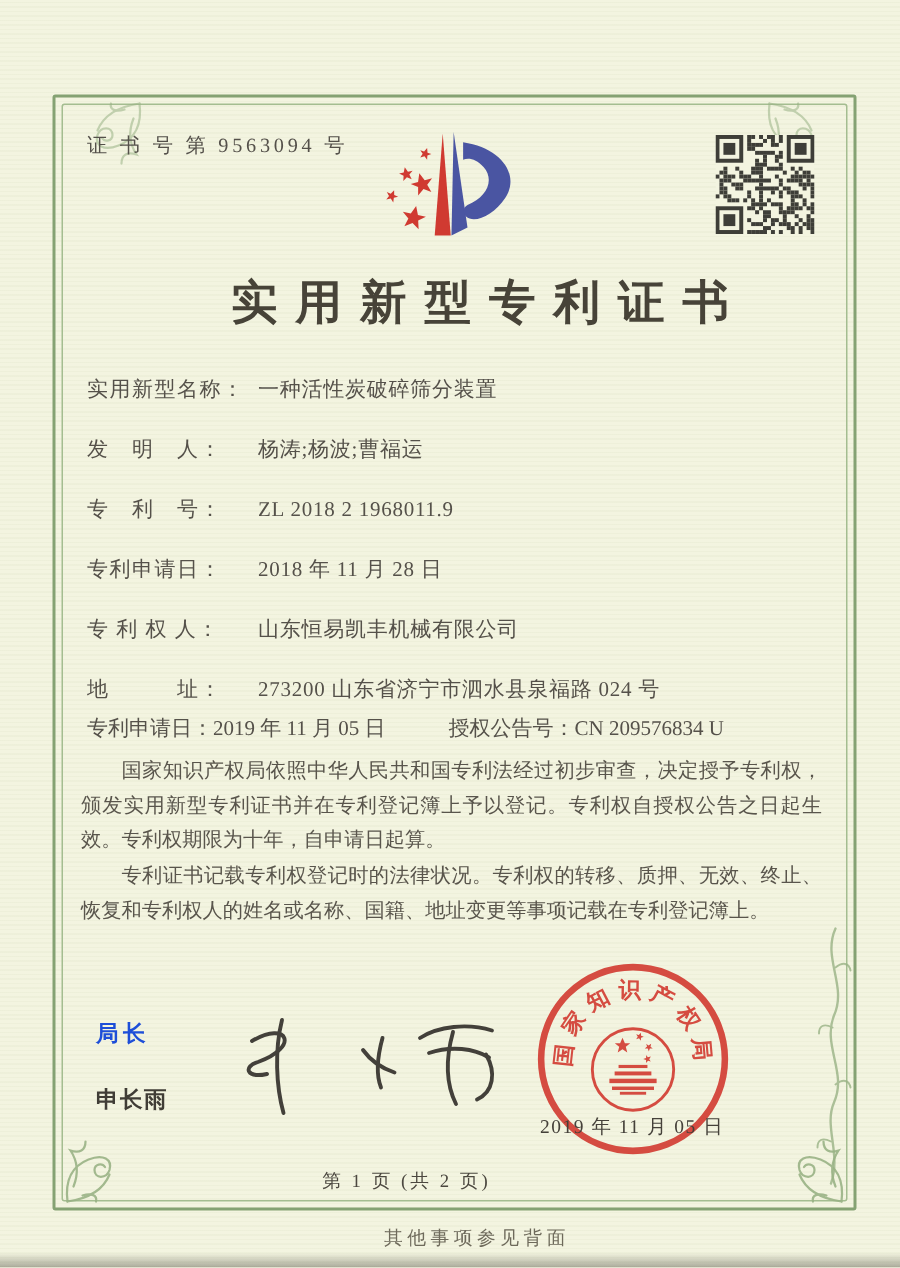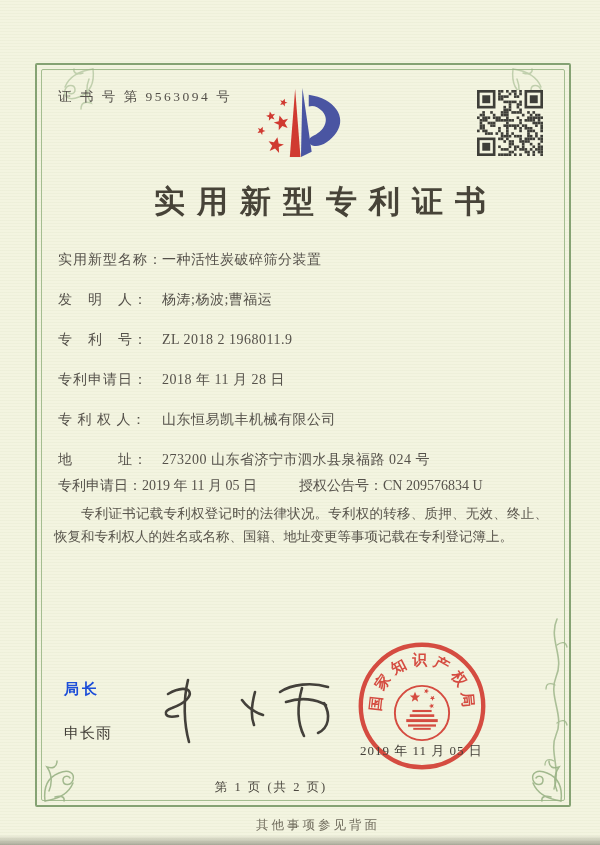--- a/index.html
+++ b/index.html
@@ -35,33 +35,33 @@
   .logo { position:absolute; left:232px; top:74px; width:136px; height:100px; }
   .qr { position:absolute; left:477px; top:90px; width:66px; height:66px; }
   .doc-title {
     position:absolute; left:35px; top:181px; width:536px;
     text-align:center; font-size:31px; font-weight:700;
     letter-spacing:12px; color:#474338; text-indent:12px; white-space:nowrap;margin-left:17px;
   }
   .fields { position:absolute; left:58px; top:251px; width:480px; }
   .field-row { height:40px; font-size:14px; color:#55514a; white-space:nowrap; }
   .field-label { display:inline-block; width:100px; letter-spacing:1px; }
-  .field-value { margin-left:4px; letter-spacing:.5px; }
+  .field-value { margin-left:14px; letter-spacing:.5px; }
   .grant-row {
     position:absolute; left:58px; top:477px; width:490px;
     font-size:14px; color:#55514a; white-space:nowrap;
   }
   .grant-right { margin-left:42px; }
   .body-text {
     position:absolute; left:54px; top:502px; width:494px;
     font-size:13.5px; line-height:1.72; text-align:justify; color:#59554c;
   }
   .body-text p { text-indent:2em; }
   .signer-title { position:absolute; left:64px; top:680px; font-size:15px; font-weight:600; color:#1d4ed8; letter-spacing:3px;font-family:Liberation Serif, serif; }
-  .signer-name  { position:absolute; left:64px; top:724px; font-size:15px; font-weight:400; color:#403d36; letter-spacing:1px; }
+  .signer-name  { position:absolute; left:64px; top:724px; font-size:15px; font-weight:700; color:#403d36; letter-spacing:1px; }
   .signature-svg { position:absolute; left:150px; top:670px; width:200px; height:84px; }
   .seal { position:absolute; left:352px; top:636px; width:140px; height:140px; opacity:.9; }
   .seal-date {
     position:absolute; left:360px; top:742px; font-size:13px; letter-spacing:1px;
     color:#45413a; white-space:nowrap;
   }
   .page-info {
     position:absolute; left:35px; top:779px; width:472px; text-align:center;
     font-size:12.5px; color:#4c4840; letter-spacing:2px;
   }
@@ -368,20 +368,21 @@
   <div class="field-row">
     <span class="field-label">地　　　址：</span><span class="field-value">273200 山东省济宁市泗水县泉福路 024 号</span>
   </div>
 </div>
 
 <div class="grant-row">
   <span>专利申请日：</span><span>2019 年 11 月 05 日</span><span class="grant-right">授权公告号：</span><span>CN 209576834 U</span>
 </div>
 
 <div class="body-text">
+  <p>国家知识产权局依照中华人民共和国专利法经过初步审查，决定授予专利权，颁发实用新型专利证书并在专利登记簿上予以登记。专利权自授权公告之日起生效。专利权期限为十年，自申请日起算。</p>
   <p>专利证书记载专利权登记时的法律状况。专利权的转移、质押、无效、终止、恢复和专利权人的姓名或名称、国籍、地址变更等事项记载在专利登记簿上。</p>
 </div>
 
 <div class="signer-title">局长</div>
 <div class="signer-name">申长雨</div>
 
 <svg class="signature-svg" viewBox="0 0 200 84">
   <g fill="none" stroke="#43403a" stroke-width="2.6" stroke-linecap="round">
     <path d="M38,10 C33,30 34,54 39,72"></path>
     <path d="M18,24 C42,10 50,28 22,38 C12,41 14,49 28,46"></path>

